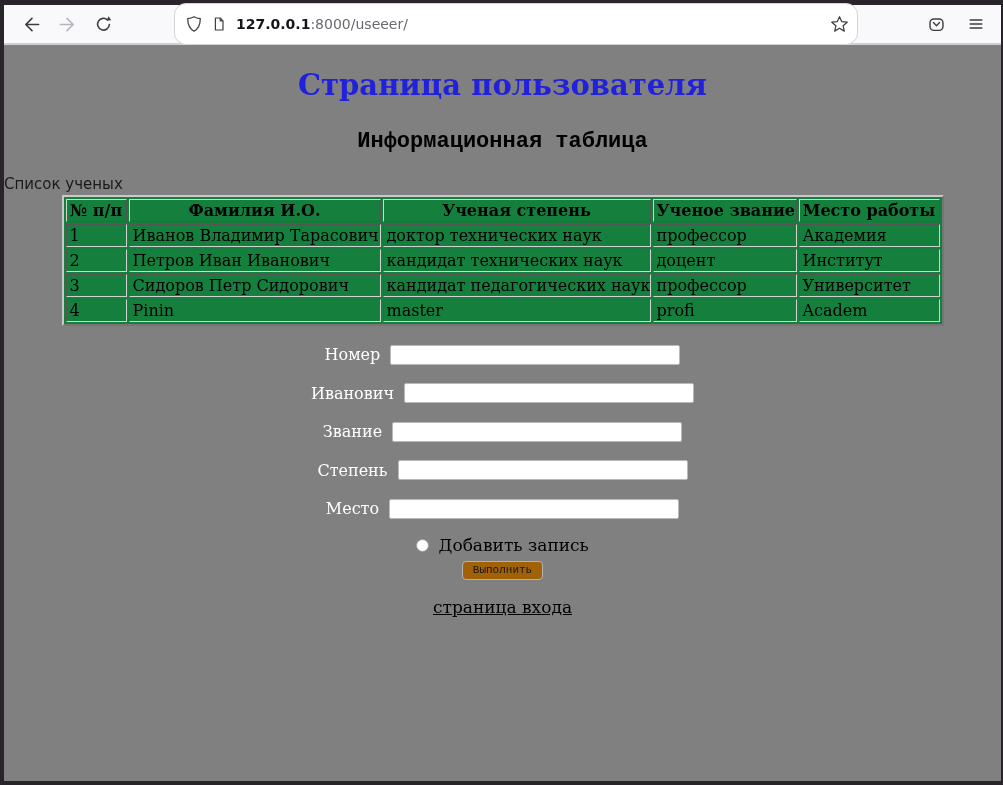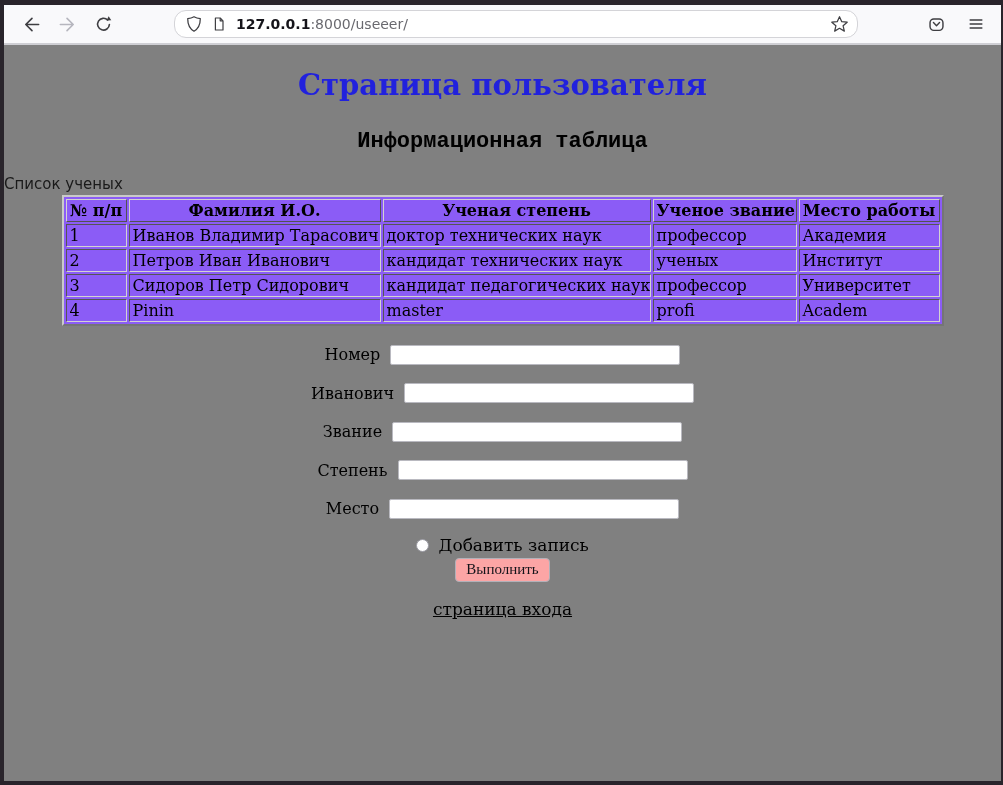--- a/index.html
+++ b/index.html
@@ -24,21 +24,21 @@
     font-family:"DejaVu Sans", sans-serif;
   }
   .tb-btn {
     width:30px; height:30px; border-radius:4px;
     display:flex; align-items:center; justify-content:center;
     flex:0 0 auto; cursor:pointer;
   }
   .tb-btn + .tb-btn { margin-left:6px; }
   .urlbar {
     margin-left:56px;
-    width:684px; height:28px;
+    width:684px; height:42px;
     background:#ffffff;
     border:1px solid #d4d4d8;
     border-radius:12px;
     display:flex; align-items:center;
     padding:0 8px 0 10px;
     box-sizing:border-box;
   }
   .urlbar .sep { width:8px; flex:0 0 auto; }
   .url-text {
     margin-left:9px;
@@ -67,57 +67,57 @@
     text-align:left;
     font-family:"DejaVu Sans", sans-serif;
     font-size:15px; color:#1a1a1a;
     margin-top:20px; line-height:18px;
   }
   table.scientists {
     margin:2px auto 0 auto;
     width:866px; table-layout:fixed;
     border-collapse:separate; border-spacing:2px;
     border:2px outset #c9c9c9;
-    background:#8b5cf6;
+    background:#15803d;
     font-size:16px;
   }
   table.scientists th, table.scientists td {
     border:1px solid;
     padding:0 3px; height:21px;
     overflow:hidden; white-space:nowrap;
   }
   table.scientists th {
     border-color:#d2d2d2 #525252 #525252 #d2d2d2;
     text-align:center; font-weight:bold;
   }
   table.scientists td {
     border-color:#555555 #d2d2d2 #d2d2d2 #555555;
     text-align:left;
   }
   
   .form-row { text-align:center; margin-top:18px; font-size:16px; }
-  .form-row label { vertical-align:middle; color:#000000; }
+  .form-row label { vertical-align:middle; color:#ffffff; }
   .form-row input[type=text] {
     width:290px; height:20px; box-sizing:border-box;
     border:1px solid #b9b9c0; border-radius:2px;
     background:#fff; margin-left:5px; vertical-align:middle;
     font-family:"DejaVu Sans", sans-serif; font-size:13px; padding:0 4px;
   }
   .radio-block { margin-top:17px; }
   .radio-row { text-align:center; font-size:17px; line-height:19px; }
   .radio-row input[type=radio] {
     appearance:none; -moz-appearance:none;
     width:13px; height:13px; border-radius:50%;
     background:#ffffff; border:1px solid #9a9aa2;
     vertical-align:middle; margin:0 4px 2px 0; cursor:pointer;
   }
   .button-row { text-align:center; margin-top:3px; }
   .button-row button {
-    font-family:Liberation Serif, serif; font-size:15px; color:#15141a;
-    background:#fca5a5; border:1px solid #b1b1b9; border-radius:4px;
+    font-family:Liberation Mono, monospace; font-size:11px; color:#15141a;
+    background:#a16207; border:1px solid #b1b1b9; border-radius:4px;
     padding:2px 10px 3px 10px; cursor:pointer;
   }
   .link-row { text-align:center; margin-top:17px; font-size:17px; }
   .link-row a { color:#000000; text-decoration:underline; cursor:pointer; }
   svg { display:block; }
 </style>
 </head>
 <body>
 
 <div class="window">
@@ -215,21 +215,21 @@
           <td>1</td>
           <td>Иванов Владимир Тарасович</td>
           <td>доктор технических наук</td>
           <td>профессор</td>
           <td>Академия</td>
         </tr>
         <tr>
           <td>2</td>
           <td>Петров Иван Иванович</td>
           <td>кандидат технических наук</td>
-          <td>ученых</td>
+          <td>доцент</td>
           <td>Институт</td>
         </tr>
         <tr>
           <td>3</td>
           <td>Сидоров Петр Сидорович</td>
           <td>кандидат педагогических наук</td>
           <td>профессор</td>
           <td>Университет</td>
         </tr>
         <tr>

